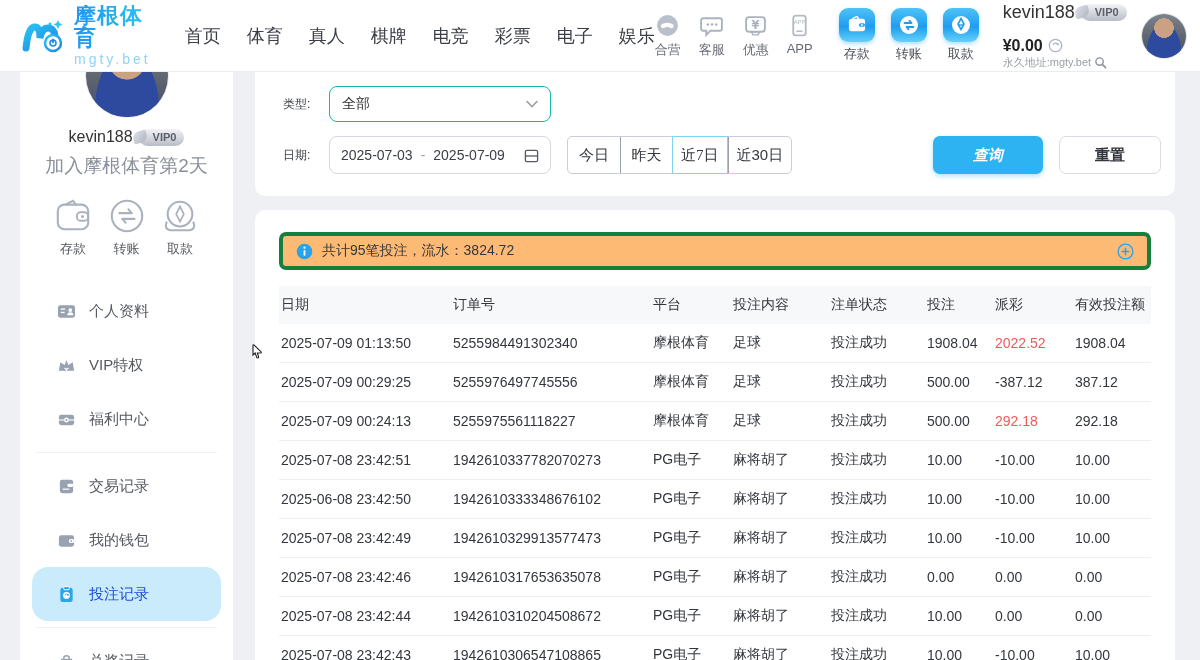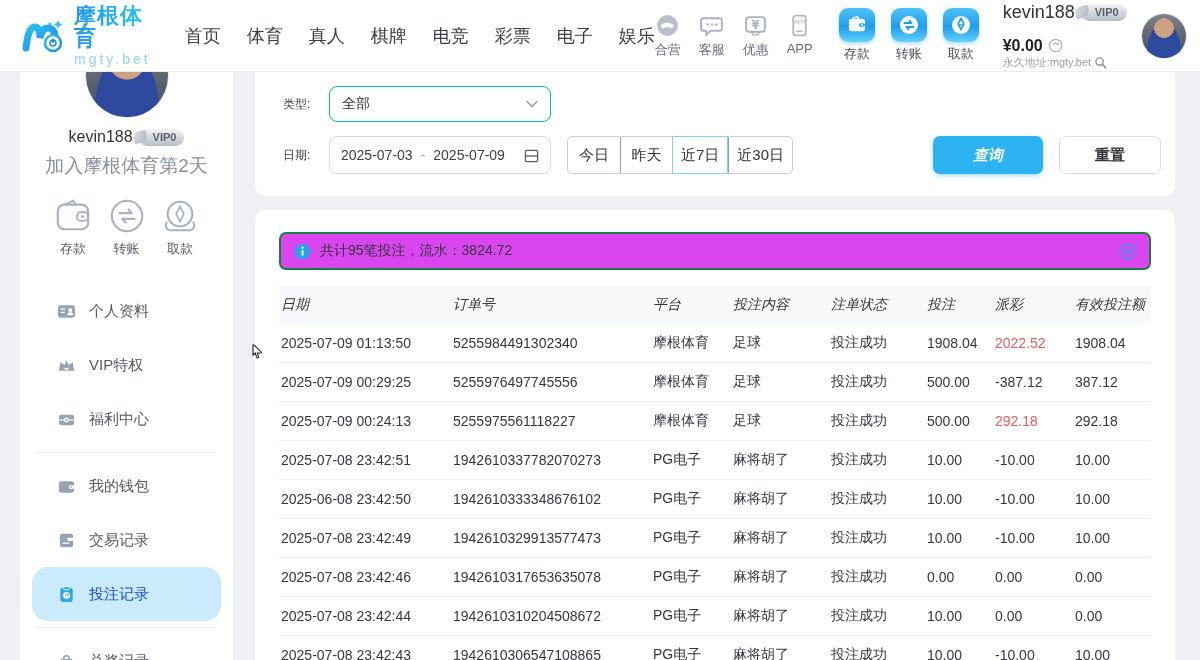--- a/index.html
+++ b/index.html
@@ -83,38 +83,38 @@
     display:flex; align-items:center; padding:0 12px; font-size:14px; color:#333; cursor:pointer;
     justify-content:space-between; }
   .date-box { width:222px; height:38px; border:1px solid #d4d9e0; border-radius:8px;
     display:flex; align-items:center; padding:0 11px; font-size:14px; color:#3c4046; cursor:pointer; gap:6px; }
   .date-box .sep { color:#9aa0a8; margin:0 2px; }
   .cal-icon { margin-left:auto; }
   .seg-group { display:flex; margin-left:16px; border:1px solid #c8cdd6; border-radius:5px; height:38px; overflow:visible; }
   .seg { min-width:52px; padding:0 8px; display:flex; align-items:center; justify-content:center;
     font-size:15px; color:#33373d; cursor:pointer; border-left:1px solid #9aa1ad; }
   .seg:first-child { border-left:none; }
-  .seg.active { border:1px solid #7ed3f3; margin:-1px 0; height:38px; background:#fff; }
+  .seg.active { border:1px solid #7ed3f3; margin:-1px 0; height:38px; background:#fff;font-family:Liberation Serif, serif; }
   .btns { margin-left:auto; display:flex; gap:16px; padding-right:0; }
   .btn-primary { width:110px; height:38px; border:none; border-radius:7px; background:#2db3f2;
     color:#fff; font-size:15px; font-weight:bold; cursor:pointer; font-family:inherit;
     box-shadow:0 2px 5px rgba(45,179,242,.4);font-style:italic; }
   .btn-plain { width:102px; height:38px; border:1px solid #d8dce3; border-radius:7px; background:#fff;
     color:#33373d; font-size:15px; font-weight:bold; cursor:pointer; font-family:inherit; }
 
   .table-panel { position:absolute; left:255px; top:138px; width:920px; height:560px;
     background:#fff; border-radius:10px; padding:22px 24px 0; }
-  .info-bar { height:38px; border:2px solid #15803d; border-radius:7px; display:flex;
-    align-items:center; padding:0 13px; gap:9px; background:#d946ef; }
+  .info-bar { height:38px; border:4px solid #15803d; border-radius:7px; display:flex;
+    align-items:center; padding:0 13px; gap:9px; background:#fdba74; }
   .info-text { font-size:14px; color:#33373d; }
   .info-plus { margin-left:auto; cursor:pointer; display:flex; }
 
   .bet-table { margin-top:16px; }
   .t-head { display:flex; align-items:center; height:38px; background:#f7f8fa; font-size:14px;
-    color:#33373d; font-weight:500; padding:0 2px;font-style:italic; }
+    color:#33373d; font-weight:500; padding:0 2px; }
   .t-row { display:flex; align-items:center; height:39px; border-bottom:1px solid #efefef;
     font-size:14px; color:#33373d; padding:0 2px; }
   .t-cell { padding-right:6px; overflow:hidden; white-space:nowrap; }
   .col-0{width:172px}.col-1{width:200px}.col-2{width:80px}.col-3{width:98px}
   .col-4{width:96px}.col-5{width:68px}.col-6{width:80px}.col-7{flex:1}
   .red { color:#f05a5a; }
 
   .cursor { position:absolute; left:246px; top:272px; z-index:50; pointer-events:none; }
   svg { display:block; }
 </style>
@@ -338,36 +338,36 @@
               <line x1="2" y1="10.5" x2="7.4" y2="10.5" stroke="#fff" stroke-width="1.2"></line>
               <line x1="12.6" y1="10.5" x2="18" y2="10.5" stroke="#fff" stroke-width="1.2"></line>
             </svg>
           </span>
           <span>福利中心</span>
         </div>
         <div class="sb-divider"></div>
         <div class="sb-item">
           <span class="mi">
             <svg width="19" height="19" viewBox="0 0 20 20">
+              <rect x="3" y="3" width="14" height="14" rx="2.5" fill="currentColor"></rect>
+              <rect x="11" y="7" width="6" height="3.4" rx="1.2" fill="#fff"></rect>
+              <line x1="6" y1="12.8" x2="13" y2="12.8" stroke="#fff" stroke-width="1.3"></line>
+            </svg>
+          </span>
+          <span>交易记录</span>
+        </div>
+        <div class="sb-item">
+          <span class="mi">
+            <svg width="19" height="19" viewBox="0 0 20 20">
               <rect x="2" y="4.5" width="16" height="12" rx="2.5" fill="currentColor"></rect>
               <rect x="12.5" y="8.5" width="5.5" height="4" rx="1.6" fill="#fff"></rect>
               <circle cx="15" cy="10.5" r=".9" fill="currentColor"></circle>
             </svg>
           </span>
           <span>我的钱包</span>
-        </div>
-        <div class="sb-item">
-          <span class="mi">
-            <svg width="19" height="19" viewBox="0 0 20 20">
-              <rect x="3" y="3" width="14" height="14" rx="2.5" fill="currentColor"></rect>
-              <rect x="11" y="7" width="6" height="3.4" rx="1.2" fill="#fff"></rect>
-              <line x1="6" y1="12.8" x2="13" y2="12.8" stroke="#fff" stroke-width="1.3"></line>
-            </svg>
-          </span>
-          <span>交易记录</span>
         </div>
         <div class="sb-item active">
           <span class="mi">
             <svg width="19" height="19" viewBox="0 0 20 20">
               <rect x="3.5" y="3" width="13" height="15" rx="2.5" fill="currentColor"></rect>
               <rect x="7" y="1.6" width="6" height="3.4" rx="1.4" fill="currentColor" stroke="#fff" stroke-width="1"></rect>
               <circle cx="10" cy="11" r="3.6" fill="#fff"></circle>
               <path d="M8.4 11 a1.8 1.8 0 0 1 3.4 -.6 M11.8 9.6 l.2 1.4 -1.3 -.3" fill="none" stroke="currentColor" stroke-width="1"></path>
             </svg>
           </span>

